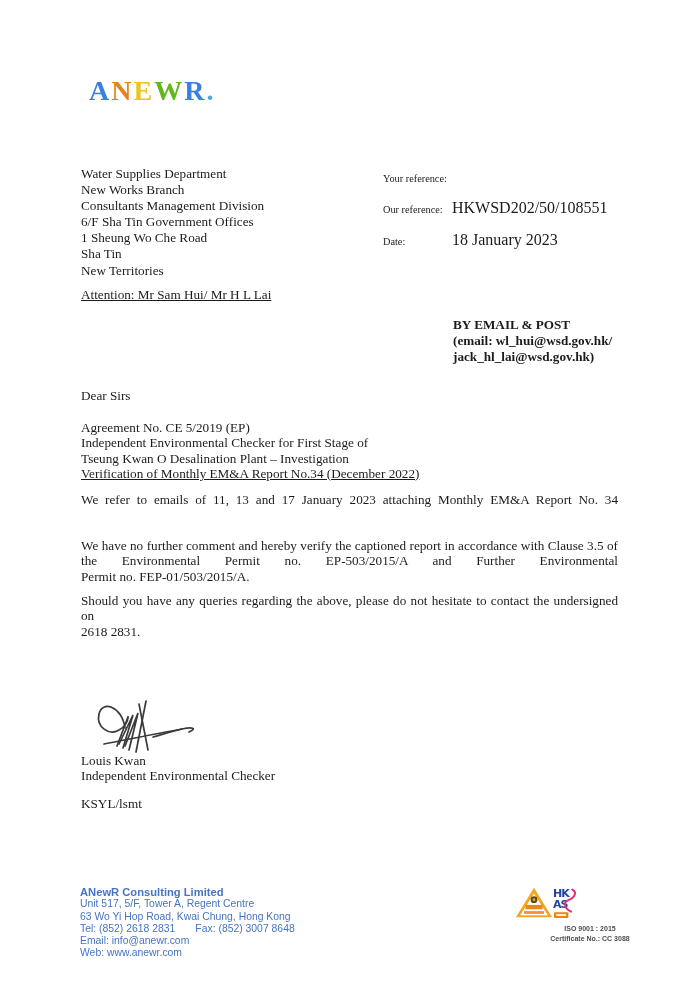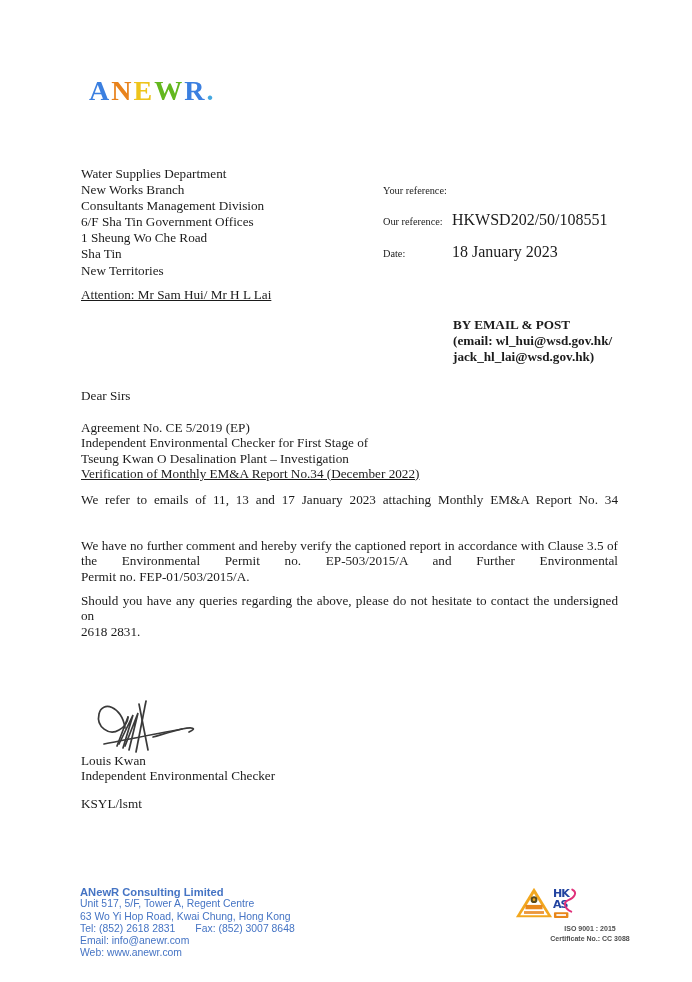--- a/index.html
+++ b/index.html
@@ -31,21 +31,21 @@
   .t13 { font-size: 13.2px; }
   .lh16 { line-height: 16.1px; }
   .lh15 { line-height: 15.3px; }
   .ul { text-decoration: underline; }
 
   
   .recipient { left: 81px; top: 166px; }
   .attention { left: 81px; top: 287px; }
 
   
-  .ref-row { left: 383px; white-space: nowrap; margin-top: 12px; }
+  .ref-row { left: 383px; white-space: nowrap; }
   .ref-row .lbl {
     display: inline-block;
     width: 69px;
     font-size: 10.3px;
     vertical-align: baseline;
   }
   .ref-row .val { font-size: 16px; vertical-align: baseline; }
   .ref-your { top: 168px; }
   .ref-our  { top: 199px; }
   .ref-date { top: 231px; }

